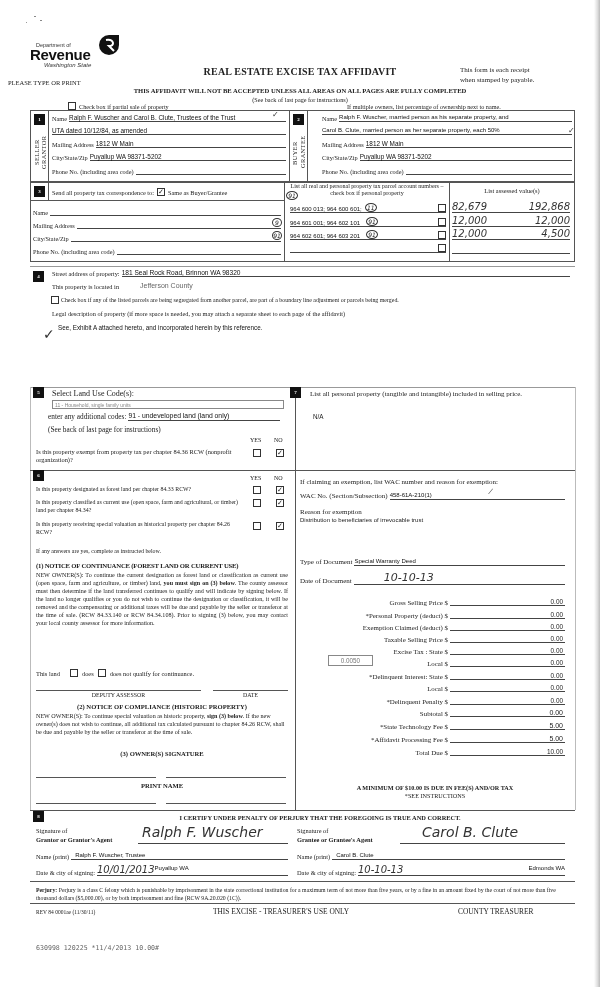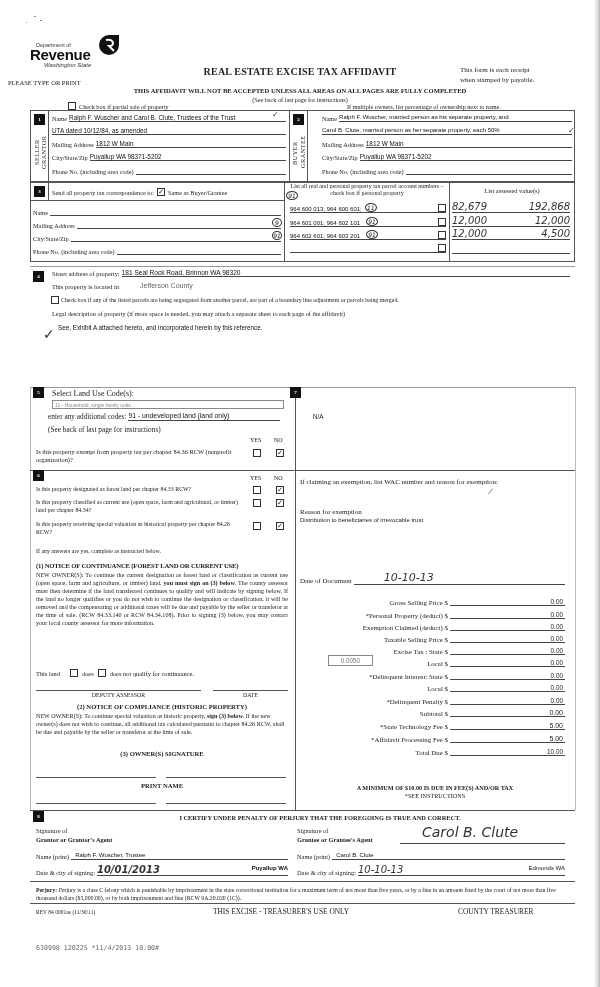--- a/index.html
+++ b/index.html
@@ -209,20 +209,21 @@
     <span class="rowline fill" style="font-size:6.8px;height:10px;">91 - undeveloped land (land only)</span>
   </div>
   <div class="abs" style="left:48px;top:425px;font-size:7.3px;">(See back of last page for instructions)</div>
   <div class="abs" style="left:250px;top:437px;font-size:6px;">YES</div>
   <div class="abs" style="left:274px;top:437px;font-size:6px;">NO</div>
   <div class="abs" style="left:36px;top:448px;width:200px;font-size:6.4px;line-height:8px;">Is this property exempt from property tax per chapter 84.36 RCW (nonprofit organization)?</div>
   <span class="abs cb" style="left:253px;top:449px;"></span>
   <span class="abs cb" style="left:276px;top:449px;">✓</span>
 
   <div class="secnum" style="left:290px;top:387px;">7</div>
+  <div class="abs" style="left:310px;top:389px;width:250px;font-size:7px;line-height:11px;">List all  personal property (tangible and intangible) included in selling price.</div>
   <div class="abs sans" style="left:313px;top:413px;font-size:6.3px;">N/A</div>
 
   <div class="hline" style="left:30px;top:470px;width:545px;"></div>
   <div class="secnum" style="left:33px;top:470px;">6</div>
   <div class="abs" style="left:250px;top:475px;font-size:6px;">YES</div>
   <div class="abs" style="left:274px;top:475px;font-size:6px;">NO</div>
 
   <div class="abs" style="left:36px;top:486px;width:205px;font-size:5.9px;line-height:7.5px;">Is this property designated as forest land per chapter 84.33 RCW?</div>
   <span class="abs cb" style="left:253px;top:486px;"></span>
   <span class="abs cb" style="left:276px;top:486px;">✓</span>
@@ -257,24 +258,32 @@
   </div>
   <div class="abs" style="left:36px;top:750px;width:252px;text-align:center;font-size:6.6px;font-weight:bold;">(3)  OWNER(S) SIGNATURE</div>
   <div class="hline" style="left:36px;top:777px;width:120px;"></div>
   <div class="hline" style="left:166px;top:777px;width:120px;"></div>
   <div class="abs" style="left:36px;top:782px;width:252px;text-align:center;font-size:6.6px;font-weight:bold;">PRINT NAME</div>
   <div class="hline" style="left:36px;top:803px;width:120px;"></div>
   <div class="hline" style="left:166px;top:803px;width:120px;"></div>
 
   <div class="hline" style="left:295px;top:470px;width:280px;"></div>
   <div class="abs" style="left:300px;top:478px;font-size:7px;">If claiming an exemption, list WAC number and reason for exemption:</div>
+  <div class="row" style="left:300px;top:491px;width:265px;font-size:7px;">
+    <span>WAC No. (Section/Subsection)</span>
+    <span class="rowline fill" style="font-size:6px;">458-61A-210(1)</span>
+  </div>
   <div class="abs hw" style="left:490px;top:488px;font-size:7px;">⁄</div>
   <div class="abs" style="left:300px;top:508px;font-size:7px;">Reason for exemption</div>
   <div class="abs sans" style="left:300px;top:517px;font-size:6px;">Distribution to beneficiaries of irrevocable trust</div>
 
+  <div class="row" style="left:300px;top:557px;width:265px;font-size:7px;">
+    <span>Type of Document</span>
+    <span class="rowline fill" style="font-size:6px;">Special Warranty Deed</span>
+  </div>
   <div class="row" style="left:300px;top:572px;width:265px;font-size:7px;">
     <span>Date of Document</span>
     <span class="rowline hw" style="font-size:11px;height:13px;line-height:12px;padding-left:30px;">10-10-13</span>
   </div>
 
   <div class="money-row" style="top:594px;">
       <span class="ml">Gross Selling Price $</span>
       <span class="mv">0.00</span>
     </div>
   <div class="money-row" style="top:607px;">
@@ -329,37 +338,38 @@
 
   <div class="abs" style="left:295px;top:784px;width:280px;text-align:center;font-size:6.2px;font-weight:bold;">A MINIMUM OF $10.00 IS DUE IN FEE(S) AND/OR TAX</div>
   <div class="abs" style="left:295px;top:792px;width:280px;text-align:center;font-size:6.2px;">*SEE INSTRUCTIONS</div>
 
   <div class="hline" style="left:30px;top:810px;width:545px;"></div>
   <div class="secnum" style="left:33px;top:811px;">8</div>
   <div class="abs" style="left:0;top:814px;width:600px;text-align:center;font-size:6.4px;font-weight:bold;padding-left:40px;">I CERTIFY UNDER PENALTY OF PERJURY THAT THE FOREGOING IS TRUE AND CORRECT.</div>
 
   <div class="abs" style="left:36px;top:827px;font-size:6.4px;">Signature of</div>
   <div class="abs" style="left:36px;top:836px;font-size:6.4px;font-weight:bold;">Grantor or Grantor's Agent</div>
+  <div class="abs hw" style="left:138px;top:822px;width:150px;height:22px;border-bottom:1px solid #444;font-size:14px;line-height:20px;padding-left:4px;">Ralph F. Wuscher</div>
 
   <div class="abs" style="left:297px;top:827px;font-size:6.4px;">Signature of</div>
   <div class="abs" style="left:297px;top:836px;font-size:6.4px;font-weight:bold;">Grantee or Grantee's Agent</div>
   <div class="abs hw" style="left:400px;top:822px;width:165px;height:22px;border-bottom:1px solid #444;font-size:14px;line-height:20px;padding-left:22px;">Carol B. Clute</div>
 
   <div class="row" style="left:36px;top:851px;width:252px;font-size:6.4px;">
     <span>Name (print)</span>
     <span class="rowline fill" style="font-size:6px;padding-left:4px;">Ralph F. Wuscher, Trustee</span>
   </div>
   <div class="row" style="left:297px;top:851px;width:268px;font-size:6.4px;">
     <span>Name (print)</span>
     <span class="rowline fill" style="font-size:6px;padding-left:4px;">Carol B. Clute</span>
   </div>
 
   <div class="row" style="left:36px;top:864px;width:252px;font-size:6.4px;">
     <span>Date &amp; city of signing:</span>
-    <span class="rowline" style="display:flex;justify-content:space-between;height:12px;font-weight:bold;">
+    <span class="rowline" style="display:flex;justify-content:flex-start;height:12px;">
       <span class="hw" style="font-size:10px;line-height:11px;">10/01/2013</span>
       <span class="fill" style="font-size:6px;">Puyallup WA</span>
     </span>
   </div>
   <div class="row" style="left:297px;top:864px;width:268px;font-size:6.4px;">
     <span>Date &amp; city of signing:</span>
     <span class="rowline" style="display:flex;justify-content:space-between;height:12px;">
       <span class="hw" style="font-size:10px;line-height:11px;">10-10-13</span>
       <span class="fill" style="font-size:6px;">Edmonds WA</span>
     </span>

